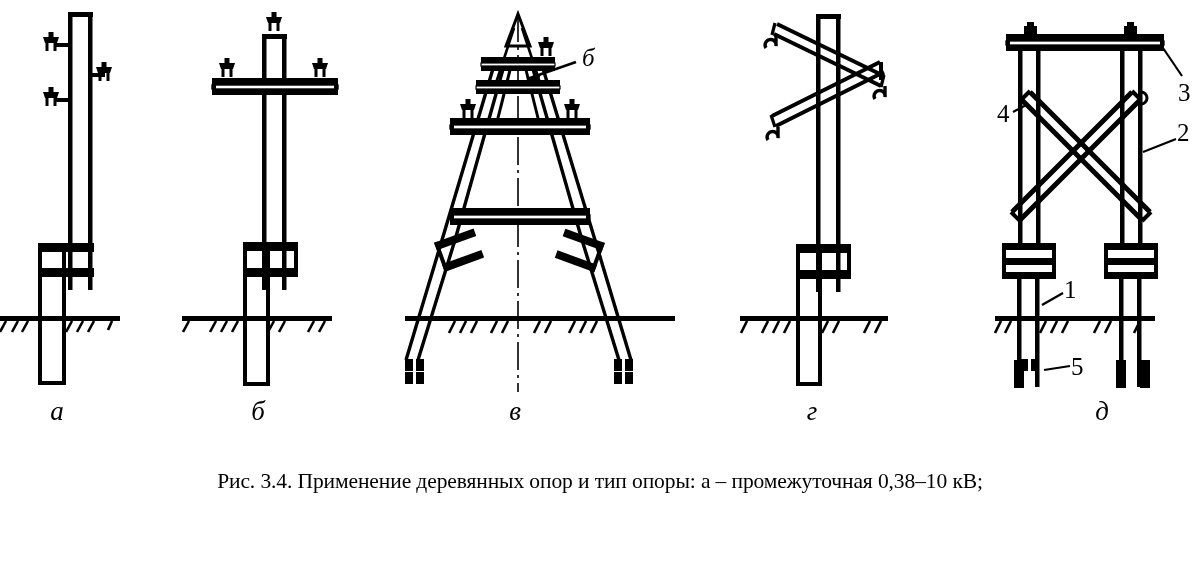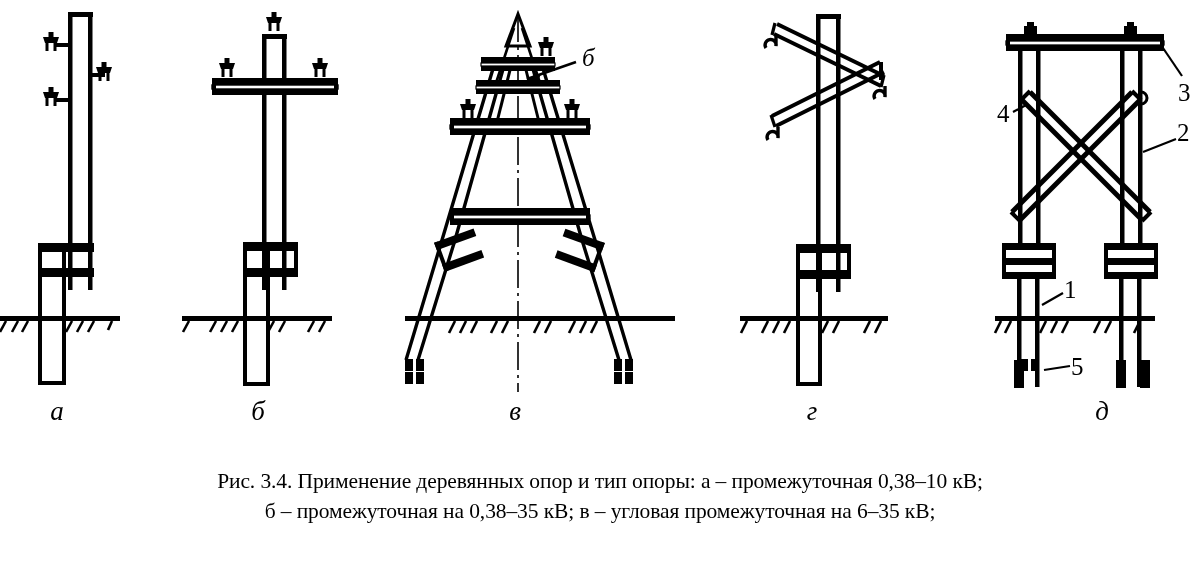--- a/index.html
+++ b/index.html
@@ -462,16 +462,15 @@
   <div class="panel-labels">
     <div class="panel-label" style="left:57px;">а</div>
     <div class="panel-label" style="left:258px;">б</div>
     <div class="panel-label" style="left:515px;">в</div>
     <div class="panel-label" style="left:812px;">г</div>
     <div class="panel-label" style="left:1102px;">д</div>
   </div>
 
   <div class="caption">
     <span class="ln">Рис. 3.4. Применение деревянных опор и тип опоры: а – промежуточная 0,38–10 кВ;</span>
-    <span class="ln">б – промежуточная на 0,38–35 кВ; в – угловая промежуточная на 6–35 кВ;</span>
   </div>
 
 </div>
 
 </body></html>

